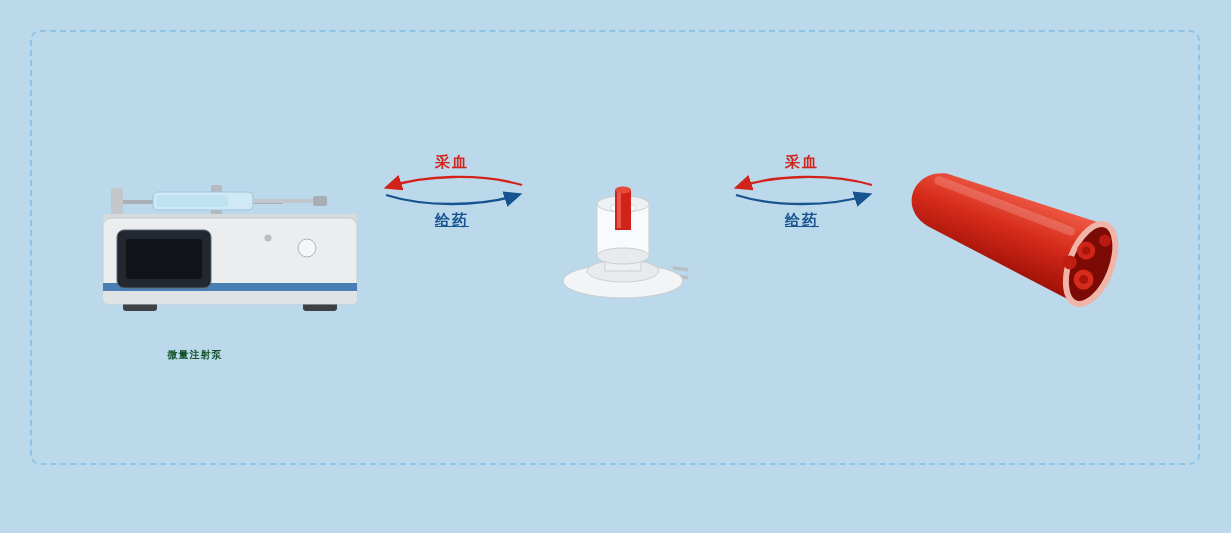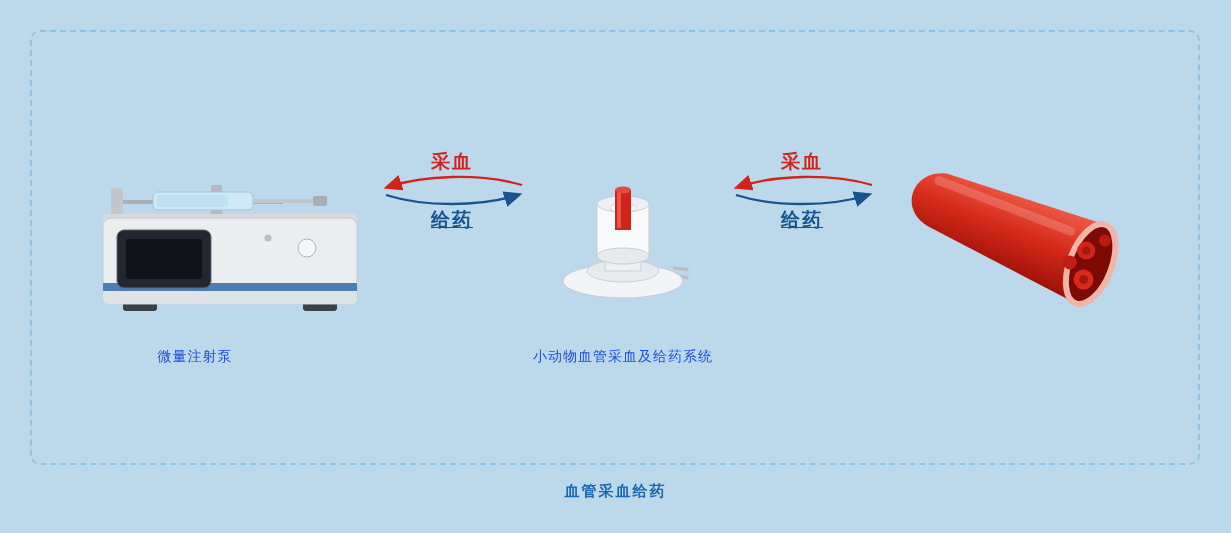--- a/index.html
+++ b/index.html
@@ -17,42 +17,42 @@
     position:absolute;
     left:30px;top:30px;
     width:1166px;height:431px;
     border:2px dashed #8fc4e6;
     border-radius:10px;
   }
   .illustration{position:absolute;}
   .device-label{
     position:absolute;
     text-align:center;
-    font-size:14px;
-    font-weight:normal;
-    color:#1d4ed8;
+    font-size:10px;
+    font-weight:bold;
+    color:#14532d;
     letter-spacing:1px;
   }
   .caption{
     position:absolute;
     left:0;top:482px;
     width:100%;
     text-align:center;
     font-size:15px;
     font-weight:bold;
     color:#1b67b0;
     letter-spacing:2px;
   }
   .arrow-pair{
     position:absolute;
     width:160px;
     text-align:center;
   }
   .arrow-label{
-    font-size:19px;
+    font-size:15px;
     font-weight:bold;
     letter-spacing:2px;
     line-height:20px;
   }
   .arrow-label.red{color:#d2231a;}
   .arrow-label.blue{color:#17548f;text-decoration:underline;}
   .arrow-svg{display:block;margin:1px auto;}
 </style>
 </head>
 <body>
@@ -122,21 +122,20 @@
     <rect x="42" y="22" width="52" height="52" fill="#f8fafb" stroke="#c9ced2"></rect>
     <ellipse cx="68" cy="74" rx="26" ry="8" fill="#e8ebee" stroke="#c9ced2"></ellipse>
     <ellipse cx="68" cy="22" rx="26" ry="8" fill="#eef1f3" stroke="#c9ced2"></ellipse>
 
     <ellipse cx="68" cy="26" rx="13" ry="4.5" fill="#fdfdfd" stroke="#d4d8db"></ellipse>
 
     <rect x="60" y="8" width="16" height="40" fill="#d2231a"></rect>
     <rect x="62" y="10" width="4" height="36" fill="#e8564a"></rect>
     <ellipse cx="68" cy="8" rx="8" ry="3.5" fill="#e34b3a"></ellipse>
   </svg>
-  <div class="device-label" style="left:518px;top:348px;width:210px;">小动物血管采血及给药系统</div>
 
   <div class="arrow-pair" style="left:722px;top:152px;">
     <div class="arrow-label red">采血</div>
     <svg class="arrow-svg" width="160" height="36" viewBox="0 0 160 36">
       <defs>
         <marker id="ar2" markerWidth="9" markerHeight="9" refX="6" refY="3.5" orient="auto">
           <path d="M0,0 L8,3.5 L0,7 Z" fill="#d2231a"></path>
         </marker>
         <marker id="ab2" markerWidth="9" markerHeight="9" refX="6" refY="3.5" orient="auto">
           <path d="M0,0 L8,3.5 L0,7 Z" fill="#17548f"></path>
@@ -166,15 +165,14 @@
 
       <circle cx="187" cy="84" r="9" fill="#cf2417"></circle>
       <circle cx="187" cy="84" r="4" fill="#a8150b"></circle>
       <circle cx="195" cy="112" r="10" fill="#d62b1b"></circle>
       <circle cx="195" cy="112" r="4.5" fill="#a8150b"></circle>
       <circle cx="176" cy="101" r="7" fill="#c01e12"></circle>
       <circle cx="201" cy="68" r="6" fill="#b81a0f"></circle>
     </g>
   </svg>
 
-  <div class="caption">血管采血给药</div>
 
 </div>
 
 </body></html>

